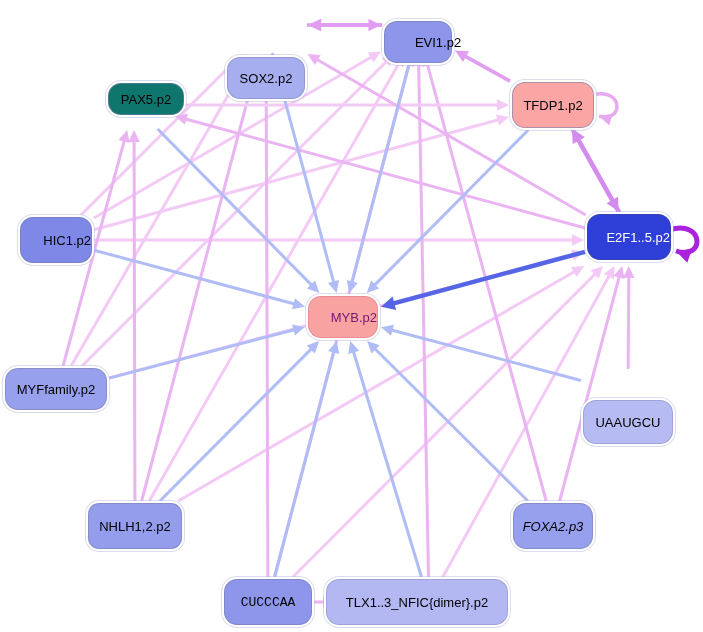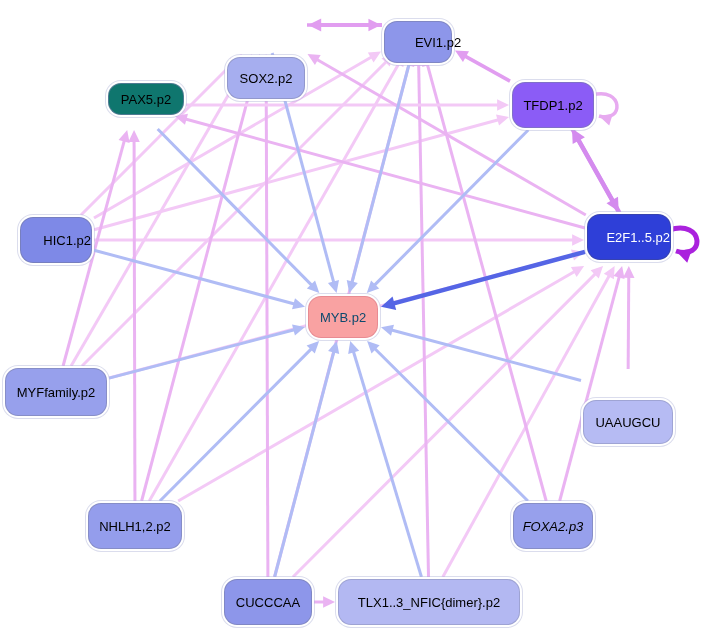--- a/index.html
+++ b/index.html
@@ -198,44 +198,44 @@
   <div id="node-layer">
       <div class="node" style="left: 227px; top: 9px; width: 78px; height: 42px; background: rgb(166, 174, 239); color: rgb(0, 0, 0); border-color: rgba(130, 135, 175, 0.55); margin-top: 48px;">
         <span>SOX2.p2</span>
       </div>
       <div class="node" style="left: 384px; top: 21px; width: 68px; height: 42px; background: rgb(141, 150, 234); color: rgb(0, 0, 0); border-color: rgba(120, 125, 170, 0.6); padding-left: 40px;">
         <span>EVI1.p2</span>
       </div>
       <div class="node" style="left: 96px; top: 83px; width: 76px; height: 32px; background: #0f766e; color: rgb(0, 0, 0); border-color: rgba(120, 125, 170, 0.6); margin-left: 12px;">
         <span>PAX5.p2</span>
       </div>
-      <div class="node" style="left: 512px; top: 82px; width: 82px; height: 46px; background: #8b5cf6; color: rgb(0, 0, 0); border-color: rgba(120, 125, 170, 0.6);">
+      <div class="node" style="left: 512px; top: 82px; width: 82px; height: 46px; background: #fca5a5; color: rgb(0, 0, 0); border-color: rgba(120, 125, 170, 0.6);">
         <span>TFDP1.p2</span>
       </div>
       <div class="node" style="left: 20px; top: 217px; width: 72px; height: 46px; background: rgb(126, 137, 231); color: rgb(0, 0, 0); border-color: rgba(115, 120, 165, 0.6); justify-content: flex-end;">
         <span>HIC1.p2</span>
       </div>
       <div class="node" style="left: 587px; top: 214px; width: 84px; height: 46px; background: rgb(46, 63, 216); color: rgb(255, 255, 255); border-color: rgba(60, 70, 160, 0.7); justify-content: flex-end;">
         <span>E2F1..5.p2</span>
       </div>
-      <div class="node" style="left: 308px; top: 296px; width: 70px; height: 42px; background: rgb(249, 162, 162); color: #0c4a6e; border-color: rgba(225, 130, 140, 0.7);">
+      <div class="node" style="left: 308px; top: 296px; width: 70px; height: 42px; background: rgb(249, 162, 162); color: #701a75; border-color: rgba(225, 130, 140, 0.7); justify-content: flex-end;">
         <span>MYB.p2</span>
       </div>
-      <div class="node" style="left: 5px; top: 368px; width: 102px; height: 48px; background: rgb(151, 160, 236); color: rgb(0, 0, 0); border-color: rgba(125, 130, 175, 0.6);">
+      <div class="node" style="left: 5px; top: 368px; width: 102px; height: 42px; background: rgb(151, 160, 236); color: rgb(0, 0, 0); border-color: rgba(125, 130, 175, 0.6);">
         <span>MYFfamily.p2</span>
       </div>
       <div class="node" style="left: 583px; top: 371px; width: 90px; height: 44px; background: rgb(182, 187, 243); color: rgb(0, 0, 0); border-color: rgba(140, 145, 185, 0.55); margin-top: 29px;">
         <span>UAAUGCU</span>
       </div>
-      <div class="node" style="left: 88px; top: 503px; width: 94px; height: 46px; background: rgb(148, 157, 236); color: rgb(0, 0, 0); border-color: rgba(125, 130, 175, 0.6);">
+      <div class="node" style="left: 88px; top: 503px; width: 94px; height: 46px; background: rgb(148, 157, 236); color: rgb(0, 0, 0); border-color: rgba(125, 130, 175, 0.6); border-radius: 11px;">
         <span>NHLH1,2.p2</span>
       </div>
       <div class="node" style="left: 513px; top: 503px; width: 80px; height: 46px; background: rgb(151, 160, 236); color: rgb(0, 0, 0); border-color: rgba(125, 130, 175, 0.6); font-style: italic;">
         <span>FOXA2.p3</span>
       </div>
-      <div class="node" style="left: 224px; top: 579px; width: 88px; height: 46px; background: rgb(141, 150, 234); color: rgb(0, 0, 0); border-color: rgba(120, 125, 170, 0.6);">
+      <div class="node" style="left: 224px; top: 579px; width: 88px; height: 46px; background: rgb(141, 150, 234); color: rgb(0, 0, 0); border-color: rgba(120, 125, 170, 0.6); font-family: Liberation Mono, monospace;">
         <span>CUCCCAA</span>
       </div>
-      <div class="node" style="left: 338px; top: 579px; width: 182px; height: 46px; background: rgb(179, 184, 242); color: rgb(0, 0, 0); border-color: rgba(140, 145, 185, 0.55);">
+      <div class="node" style="left: 326px; top: 579px; width: 182px; height: 46px; background: rgb(179, 184, 242); color: rgb(0, 0, 0); border-color: rgba(140, 145, 185, 0.55);">
         <span>TLX1..3_NFIC{dimer}.p2</span>
       </div>
     </div>
 </div>
 
 </body></html>

